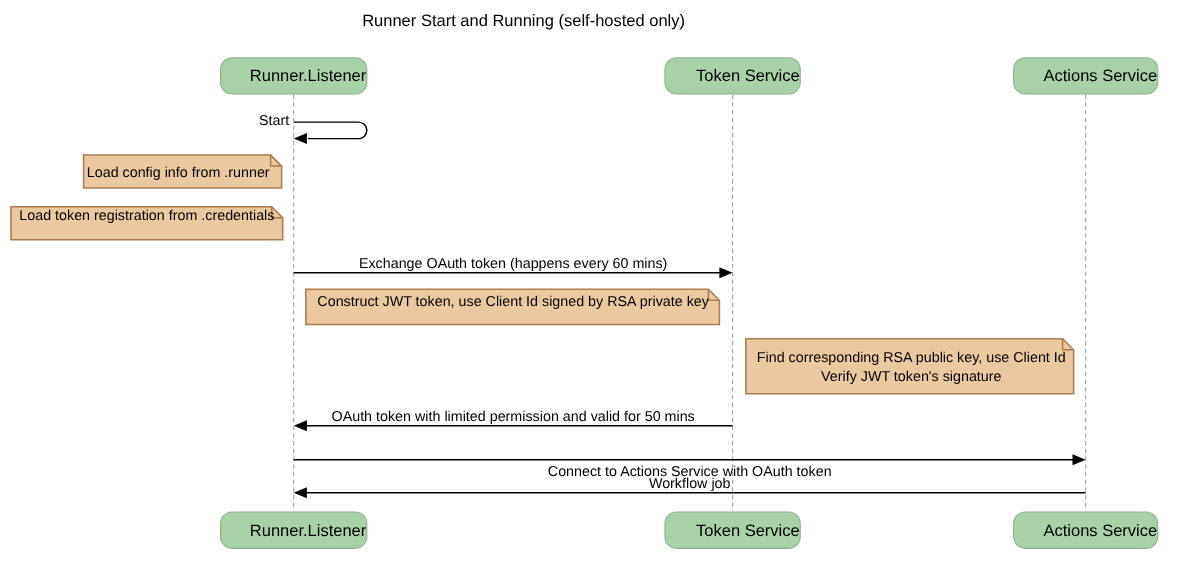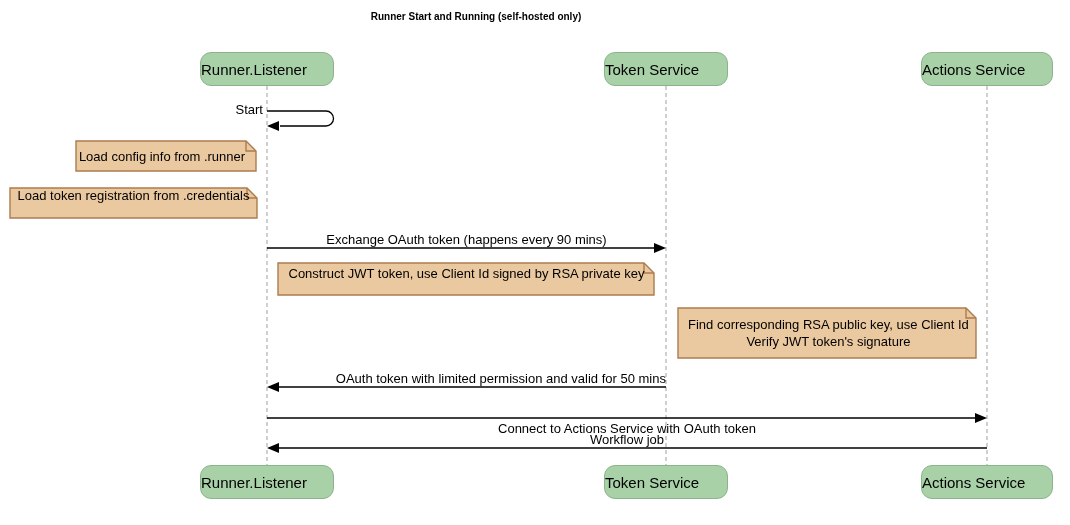--- a/index.html
+++ b/index.html
@@ -10,32 +10,32 @@
     background: #ffffff;
     font-family: "Liberation Sans", sans-serif;
     color: #000;
     overflow: hidden;
   }
   #diagram-svg { position: absolute; left: 0; top: 0; }
   .title {
     position: absolute;
     top: 11px; left: 0; width: 952px;
     text-align: center;
-    font-size: 10px;
-    font-weight: bold;
+    font-size: 15px;
+    font-weight: normal;
   }
   .participant {
     position: absolute;
     height: 34px;
     background: #a8d1a8;
     border: 1px solid #8cb48c;
     border-radius: 11px;
     display: flex;
     align-items: center;
-    justify-content: flex-start;
+    justify-content: flex-end;
     font-size: 15px;
     box-sizing: border-box;
   }
   .note-text {
     position: absolute;
     display: flex;
     align-items: center;
     justify-content: center;
     font-size: 13px;
     box-sizing: border-box;
@@ -129,18 +129,18 @@
     <span>Actions Service</span>
   </div>
 
   <div class="note-text" style="left:76px; top:141px; width:172px; height:30px;">Load config info from .runner</div>
   <div class="note-text" style="left:10px; top:188px; width:247px; height:14px;">Load token registration from .credentials</div>
   <div class="note-text" style="left:278px; top:263px; width:377px; height:20px;">Construct JWT token, use Client Id signed by RSA private key</div>
   <div class="note-text left-align" style="left:678px; top:308px; width:298px; height:50px;">Find corresponding RSA public key, use Client Id
 Verify JWT token's signature</div>
 
   <div class="msg-label right" style="left:210px; top:103px; width:53px;text-align:right;">Start</div>
-  <div class="msg-label center" style="left:267px; top:233px; width:399px;">Exchange OAuth token (happens every 90 mins)</div>
-  <div class="msg-label center" style="left:267px; top:372px; width:399px;text-align:right;">OAuth token with limited permission and valid for 50 mins</div>
+  <div class="msg-label center" style="left:267px; top:233px; width:399px;">Exchange OAuth token (happens every 60 mins)</div>
+  <div class="msg-label center" style="left:267px; top:372px; width:399px;">OAuth token with limited permission and valid for 50 mins</div>
   <div class="msg-label center" style="left:267px; top:422px; width:720px;">Connect to Actions Service with OAuth token</div>
   <div class="msg-label center" style="left:267px; top:433px; width:720px;">Workflow job</div>
 
 </div>
 
 </body></html>

